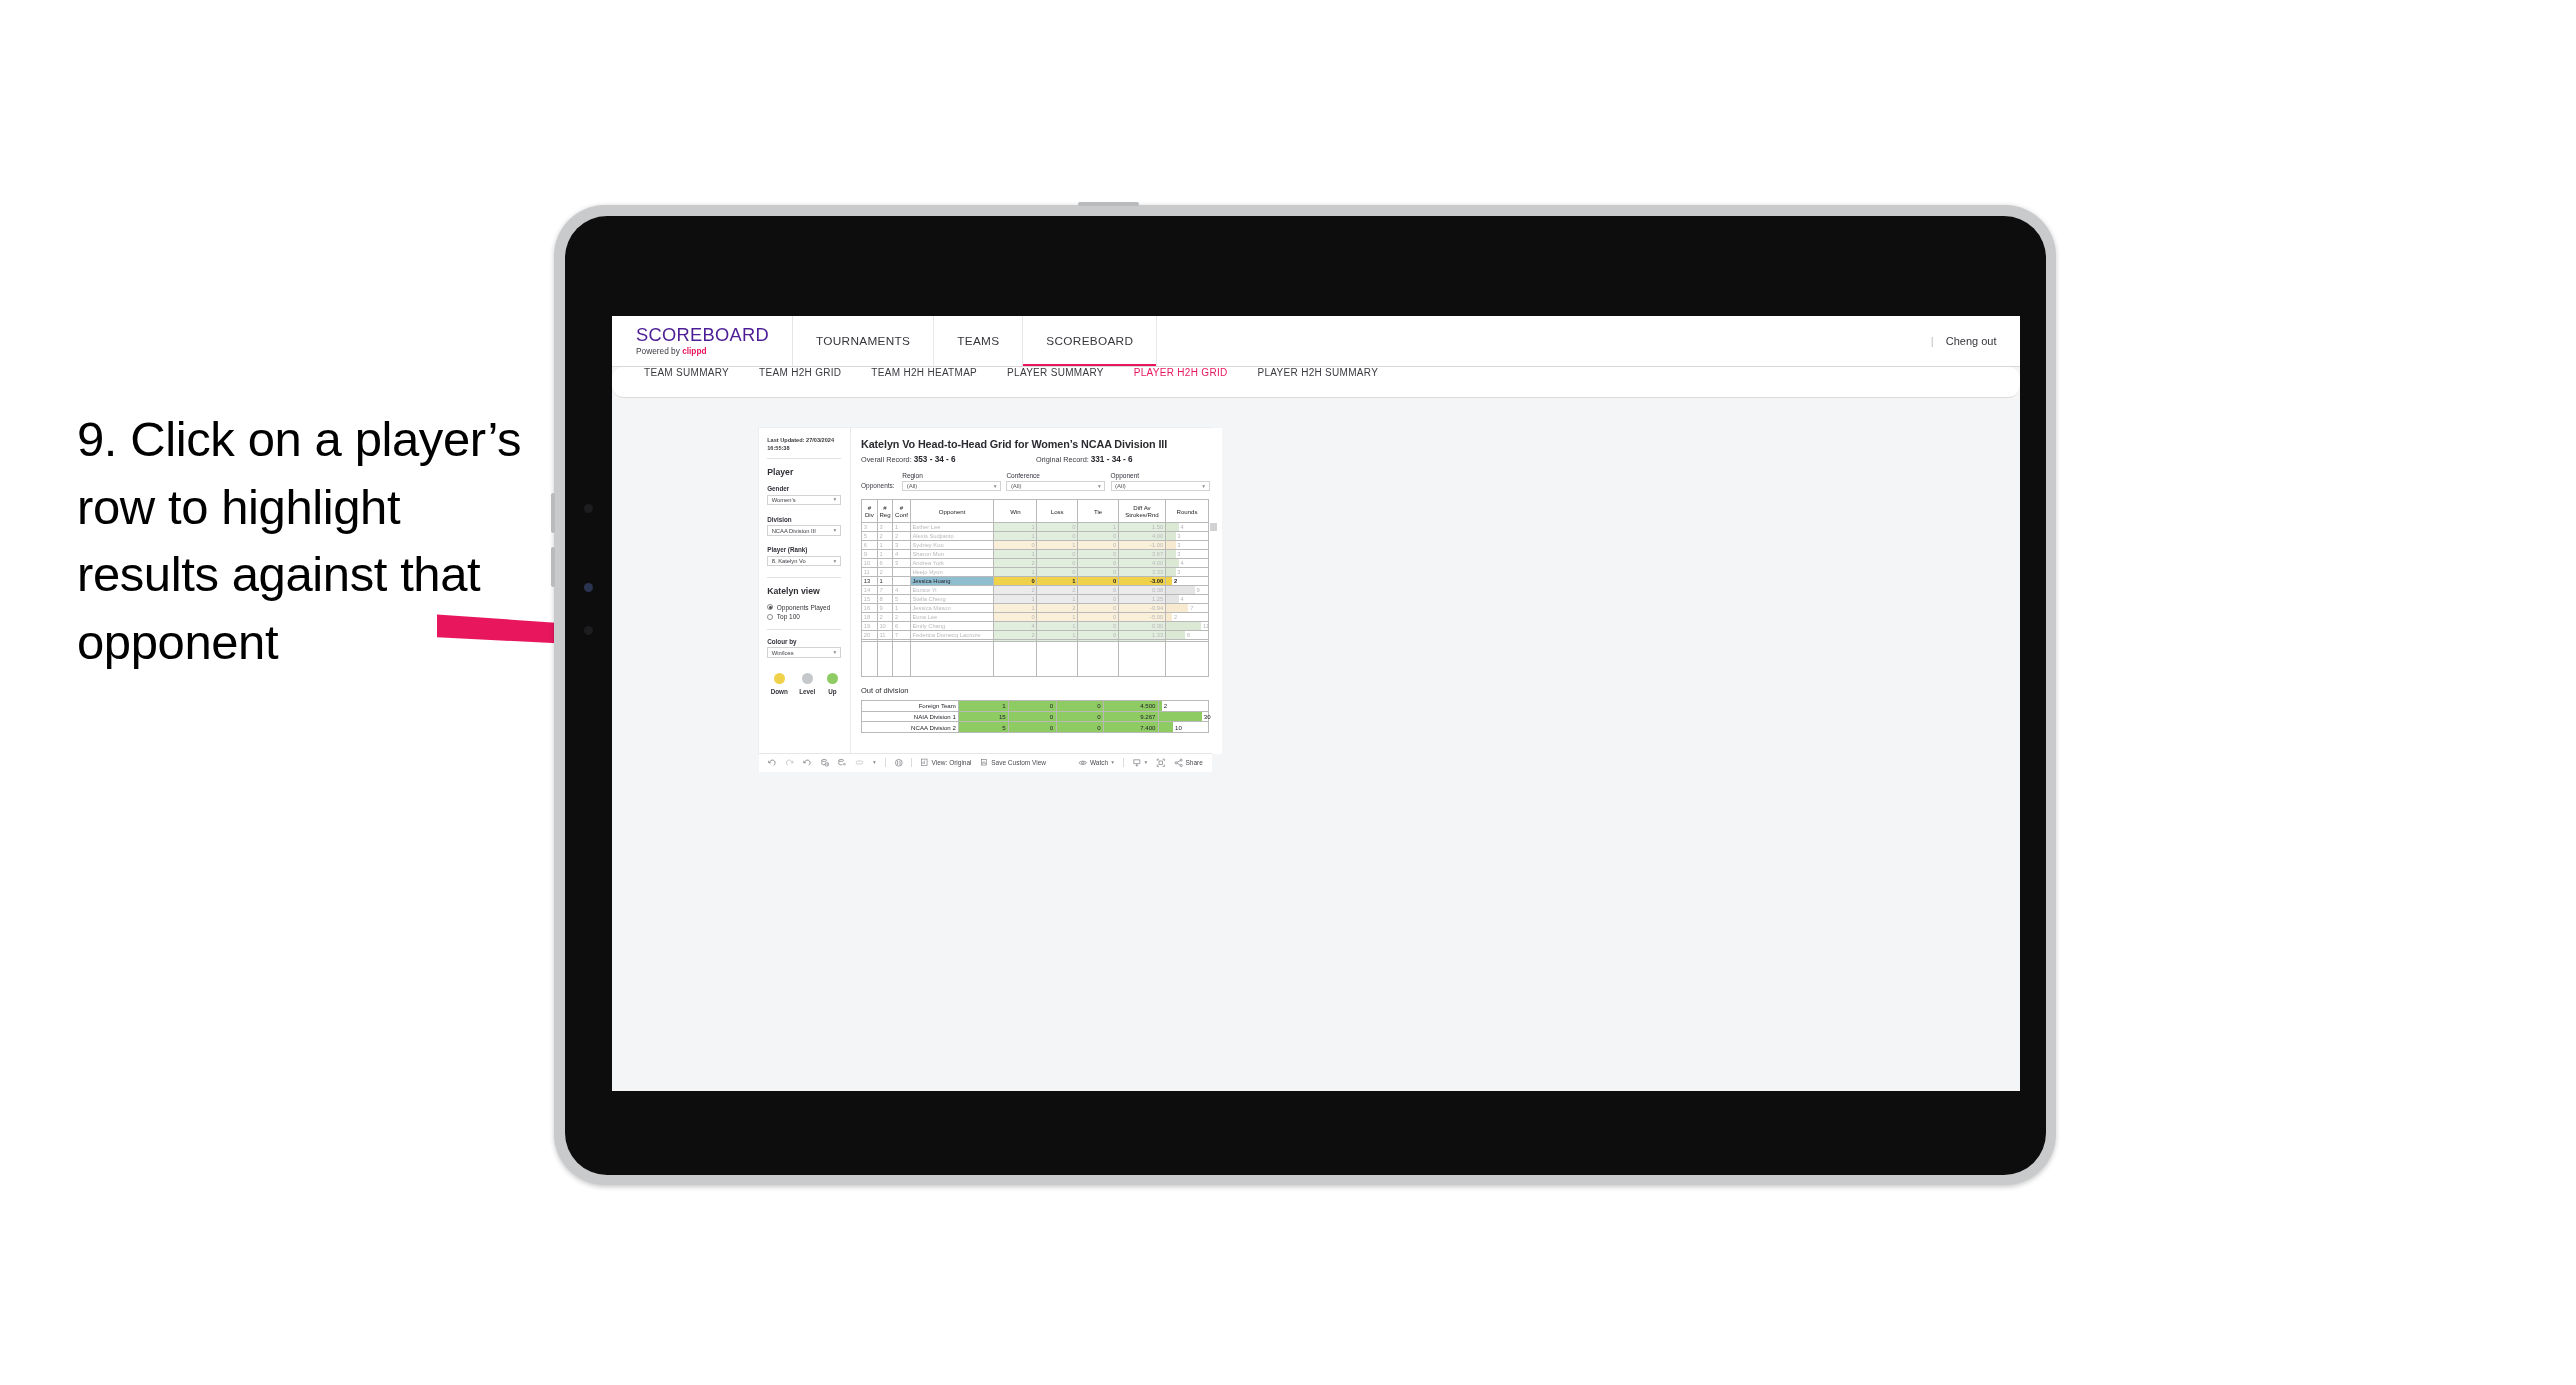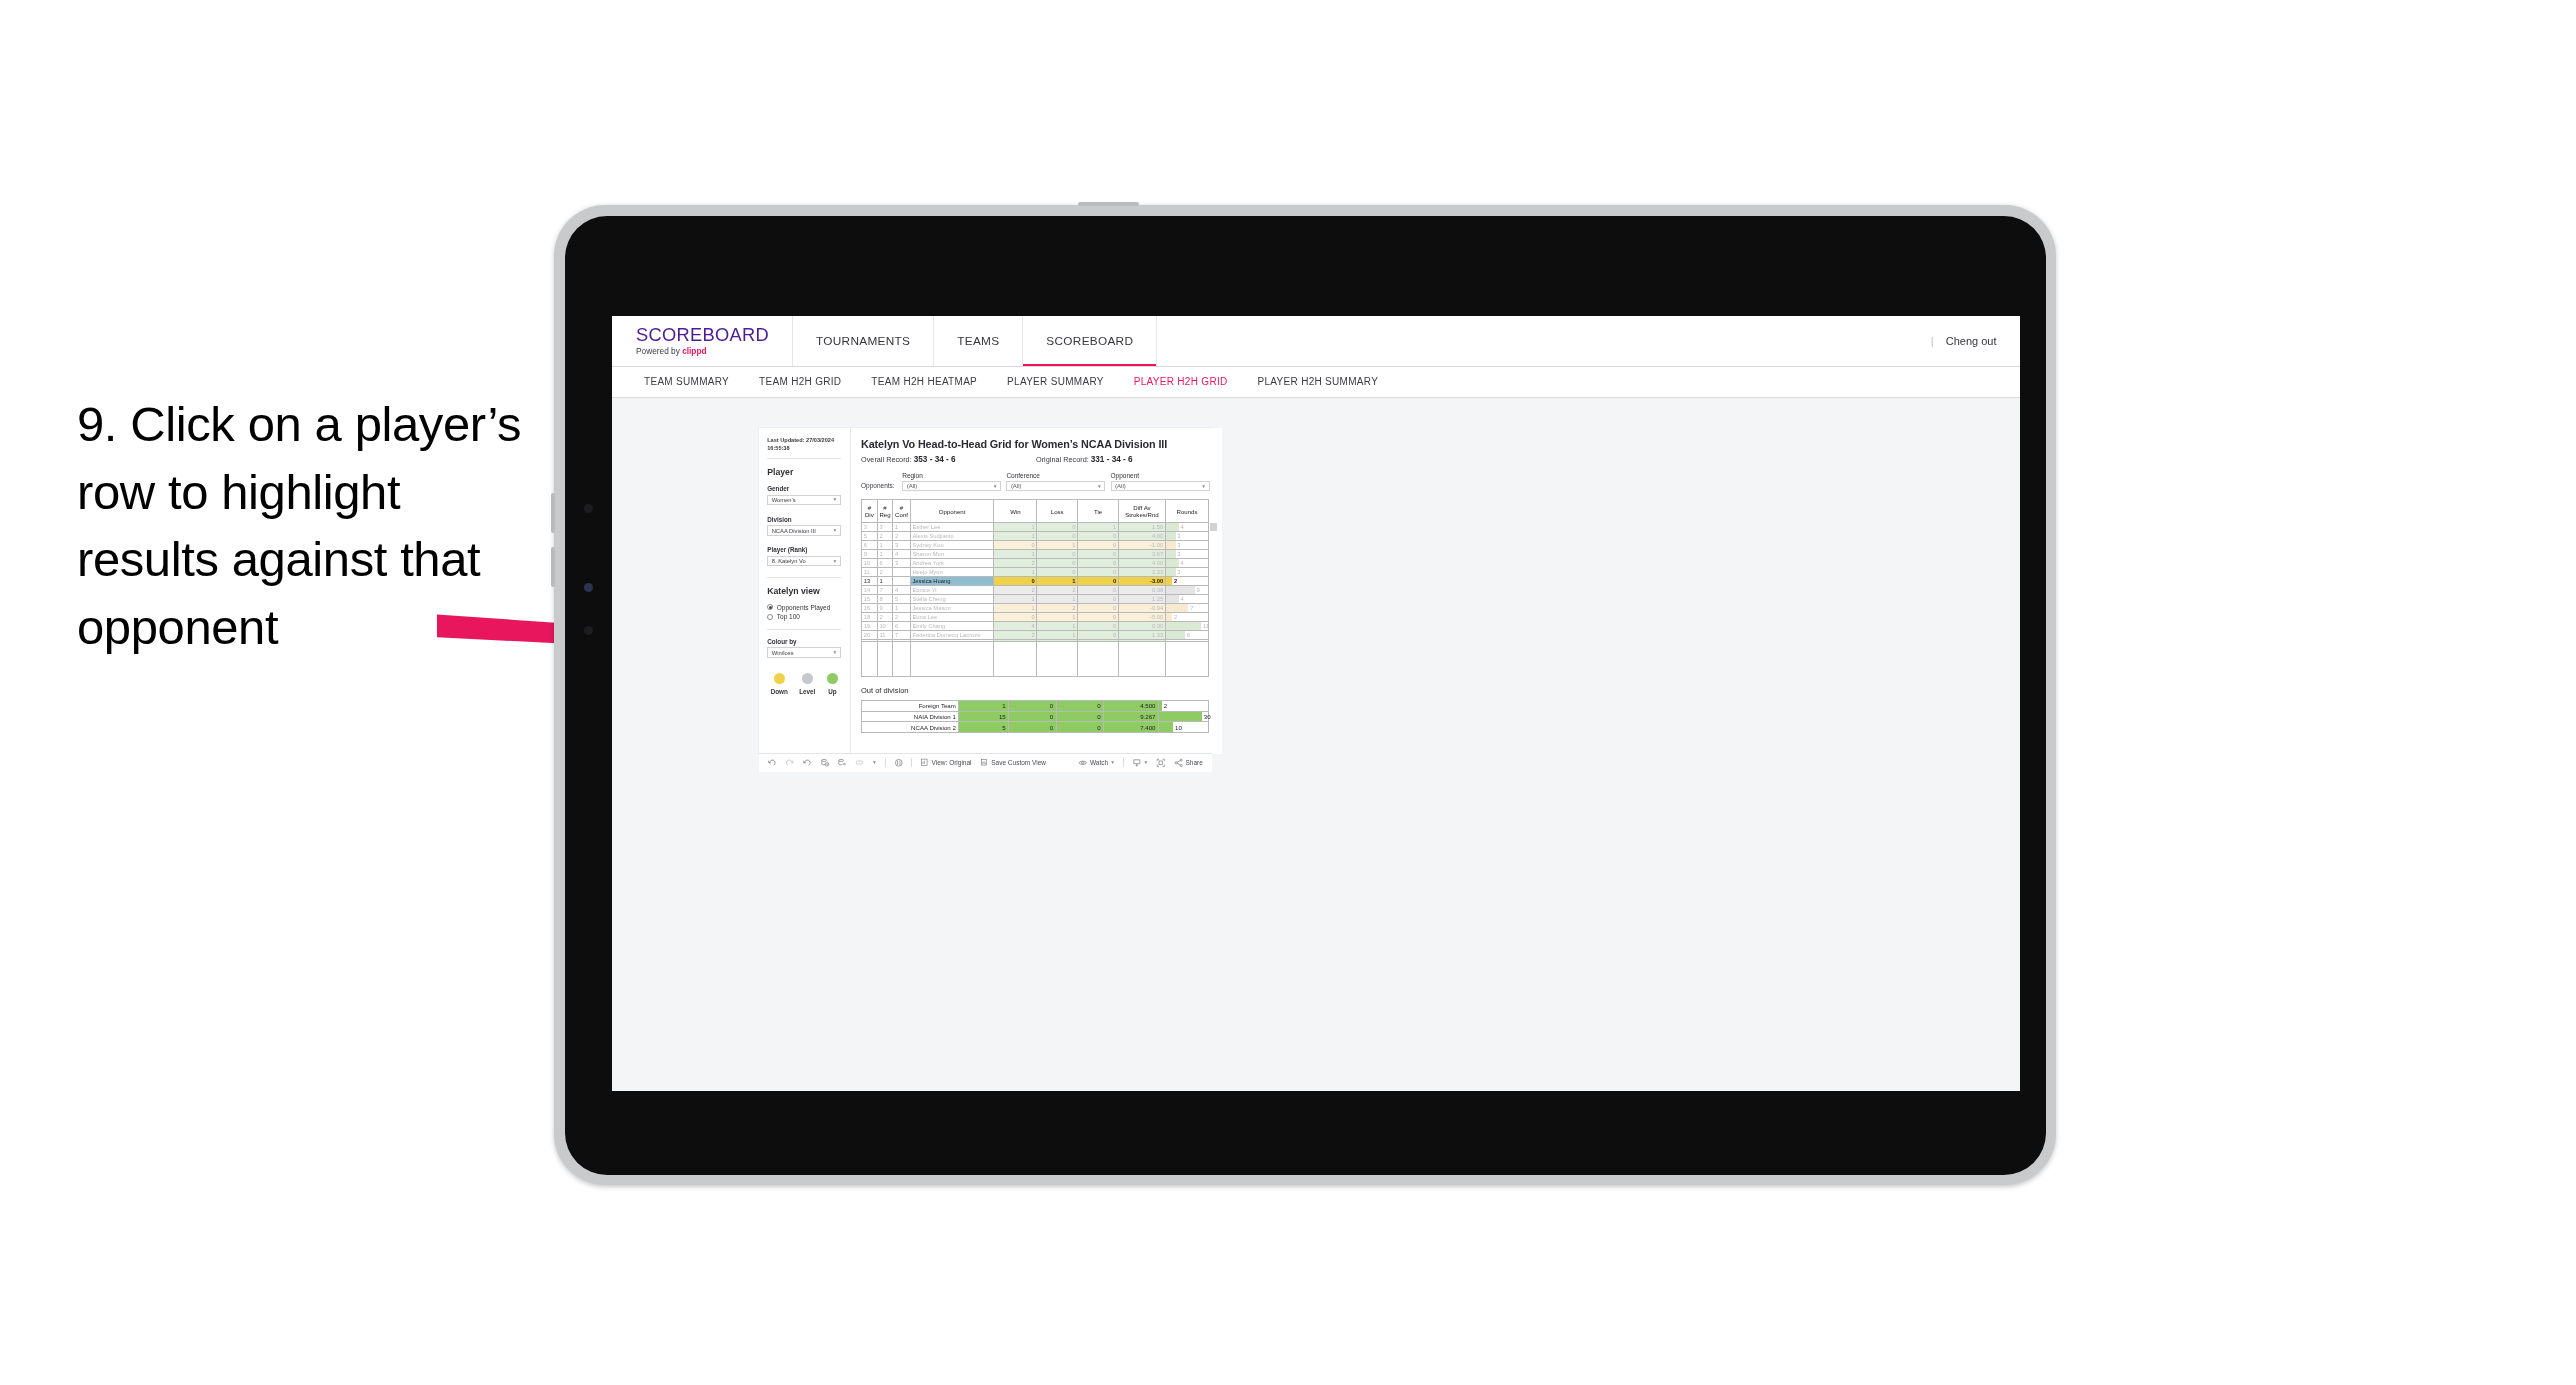--- a/index.html
+++ b/index.html
@@ -6,21 +6,21 @@
   html, body {
     width: 2576px; height: 1386px;
     background: #ffffff;
     font-family: "Liberation Sans", sans-serif;
     overflow: hidden;
   }
 
   
   #caption {
     position: absolute;
-    left: 77px; top: 391px;
+    left: 77px; top: 406px;
     width: 472px;
     font-size: 49px;
     line-height: 1.38;
     color: #000000;
     font-family: "Liberation Sans", sans-serif;
     letter-spacing: -0.4px;
   }
 
   
   #arrow-svg { position: absolute; left: 437px; top: 611px; }
@@ -91,23 +91,24 @@
     margin-left: auto; display: flex; align-items: center;
     padding-right: 23px; gap: 12.2px;
     font-size: 11px; color: #35353b;
   }
   #header-right .divider { color: #bdbdbd; }
   #signout { cursor: pointer; }
 
   
   #subnav {
     height: 31px; background: #ffffff;
-    display: flex; align-items: center; gap: 0;
+    display: flex; gap: 0;
     padding-left: 17.5px;
     border-bottom: 0.9px solid #dcdcdc;
+    border-radius: 12px;
   }
   .subnav-item {
     font-size: 10px; color: #3a3a40; letter-spacing: 0.3px;
     padding: 0 15px; cursor: pointer; white-space: nowrap;
   }
   .subnav-item.active { color: #e8175d; }
 
   
   #canvas {
     background: #f4f5f7;

